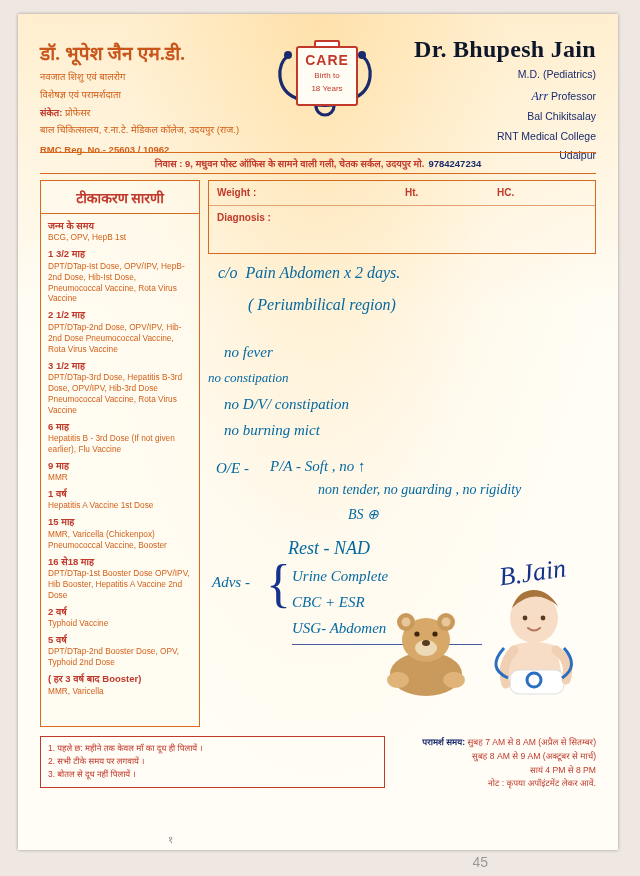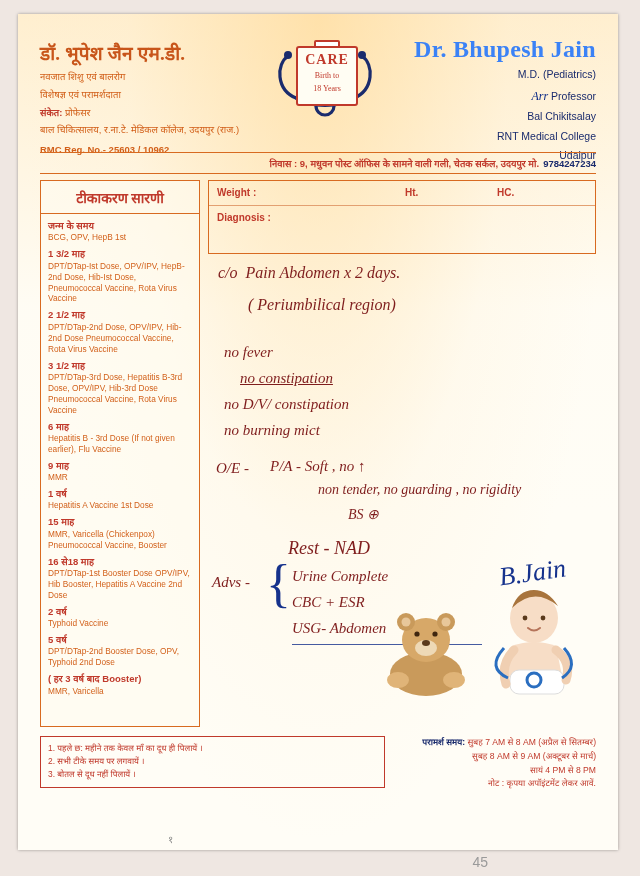--- a/index.html
+++ b/index.html
@@ -25,38 +25,38 @@
   .inner{position:absolute;inset:0;}
 
   
   .hdr{position:absolute;left:0;top:0;width:100%;height:140px;}
   .hdr-left{position:absolute;left:22px;top:26px;width:245px;color:#d2601a;}
   .doc-hi{font-family:"Liberation Serif",serif;font-weight:bold;font-size:19px;color:#c8551a;letter-spacing:.2px;}
   .hdr-left .l{font-size:9.5px;color:#d2601a;margin-top:4px;line-height:1.45;}
   .hdr-left .l.b{font-weight:bold;}
   .hdr-left .redmark{color:#c0392b;font-weight:bold;}
   .hdr-right{position:absolute;right:22px;top:22px;text-align:right;}
-  .doc-en{font-family:"Liberation Serif",serif;font-weight:bold;font-size:24px;color:#3b82f6;letter-spacing:.3px;}
+  .doc-en{font-family:"Liberation Serif",serif;font-weight:bold;font-size:24px;color:#0f172a;letter-spacing:.3px;}
   .hdr-right .l{font-size:10.5px;color:#1a2b6d;margin-top:4px;line-height:1.5;}
   .prof-hand{font-family:"Liberation Serif",serif;font-style:italic;color:#0b2a86;font-size:12px;}
 
   
-  .logo{position:absolute;left:252px;top:26px;width:110px;height:80px;font-family:Liberation Serif, serif;}
+  .logo{position:absolute;left:252px;top:26px;width:110px;height:80px;}
   .logo .badge{
     position:absolute;left:26px;top:6px;width:58px;height:56px;border:2px solid #c0392b;border-radius:3px;
     background:#fffdf3;text-align:center;color:#c0392b;
   }
   .logo .badge .c{font-weight:bold;font-size:14px;margin-top:4px;letter-spacing:1px;}
   .logo .badge .s{font-size:8px;line-height:1.25;margin-top:3px;}
   .logo .clip{position:absolute;left:44px;top:0;width:22px;height:9px;border:2px solid #c0392b;border-radius:2px;background:#fff;}
   .logo svg{position:absolute;left:0;top:10px;}
 
   .addr{position:absolute;left:22px;right:22px;top:138px;height:20px;
         border-top:1.5px solid #d86a20;border-bottom:1.5px solid #d86a20;
-        display:flex;align-items:center;justify-content:flex-end;}
+        display:flex;align-items:center;justify-content:center;}
   .addr span{font-size:9.5px;color:#c0392b;font-weight:bold;}
   .addr .ph{color:#1a2b6d;}
 
   
   .sched{position:absolute;left:22px;top:166px;width:158px;height:545px;border:1.5px solid #d86a20;background:rgba(255,252,240,.6);}
   .sched h2{margin:0;padding:7px 0 6px;text-align:center;font-family:"Liberation Serif",serif;
             font-size:14px;color:#c0392b;font-weight:bold;border-bottom:1.5px solid #d86a20;}
   .sched .body{padding:6px 7px;}
   .grp{margin-bottom:5px;}
   .grp .age{font-weight:bold;font-size:9.5px;color:#c0392b;line-height:1.3;}
@@ -64,21 +64,21 @@
 
   
   .pinfo{position:absolute;left:190px;right:22px;top:166px;height:72px;border:1.5px solid #d86a20;}
   .prow{position:relative;height:24px;border-bottom:1px solid #e3a071;}
   .prow:last-child{border-bottom:none;}
   .lbl{position:absolute;top:6px;font-size:10px;color:#c0392b;font-weight:bold;}
   .hw{position:absolute;font-family:"Liberation Serif",serif;color:#16328c;font-style:italic;}
 
   
   .notes{position:absolute;left:190px;right:22px;top:244px;height:470px;}
-  .nt{position:absolute;font-family:"Liberation Serif",serif;color:#7f1d1d;font-style:italic;white-space:pre;}
+  .nt{position:absolute;font-family:"Liberation Serif",serif;color:#0369a1;font-style:italic;white-space:pre;}
   .brace{position:absolute;font-family:"Liberation Serif",serif;color:#16328c;font-size:52px;line-height:1;}
   .uline{position:absolute;background:#16328c;height:1px;opacity:.8;}
   .sig{position:absolute;right:30px;top:300px;font-family:"Liberation Serif",serif;font-style:italic;color:#16328c;font-size:26px;transform:rotate(-8deg);}
 
   
   .illus{position:absolute;right:24px;bottom:152px;width:210px;height:110px;}
 
   
   .tips{position:absolute;left:22px;top:722px;width:345px;height:52px;border:1.2px solid #c0392b;padding:5px 7px;box-sizing:border-box;}
   .tips div{font-size:8.4px;color:#c0392b;line-height:1.55;}
@@ -206,21 +206,21 @@
       <span class="lbl" style="left:8px">Diagnosis :</span>
       <span class="hw" style="left:76px;top:4px"></span>
     </div>
   </div>
 
   <div class="notes">
     <div class="nt" style="left:10px;top:6px;font-size:16px;">c/o  Pain Abdomen x 2 days.</div>
     <div class="nt" style="left:40px;top:38px;font-size:16px;">( Periumbilical region)</div>
 
     <div class="nt" style="left:16px;top:86px;font-size:15px;">no fever</div>
-    <div class="nt" style="left:32px;top:112px;font-size:15px;text-decoration:underline;">no constipation</div>
+    <div class="nt" style="left:0;top:112px;font-size:13px;">no constipation</div>
     <div class="nt" style="left:16px;top:138px;font-size:15px;">no D/V/ constipation</div>
     <div class="nt" style="left:16px;top:164px;font-size:15px;">no burning mict</div>
 
     <div class="nt" style="left:8px;top:202px;font-size:15px;">O/E -</div>
     <div class="nt" style="left:62px;top:200px;font-size:15px;">P/A - Soft , no ↑</div>
     <div class="nt" style="left:110px;top:224px;font-size:14px;">non tender, no guarding , no rigidity</div>
     <div class="nt" style="left:140px;top:248px;font-size:14px;">BS ⊕</div>
     <div class="nt" style="left:80px;top:280px;font-size:18px;">Rest - NAD</div>
 
     <div class="nt" style="left:4px;top:316px;font-size:15px;">Advs -</div>

